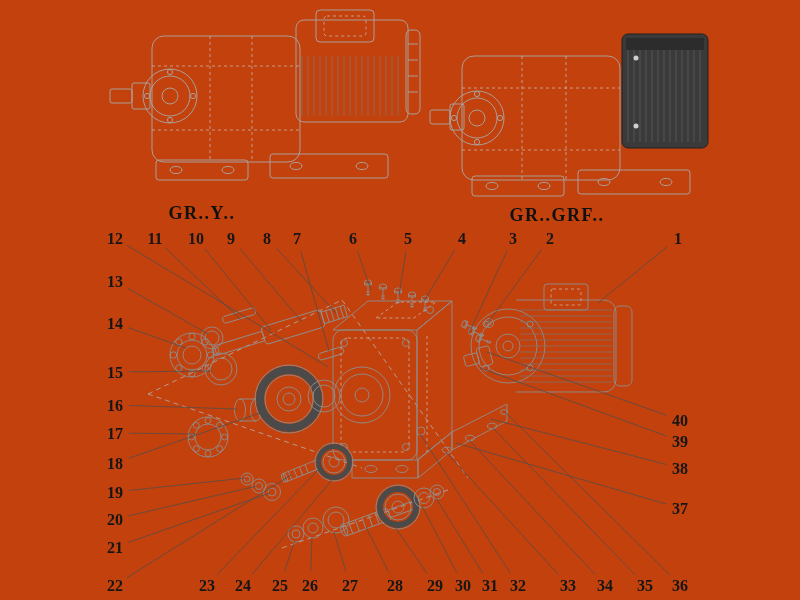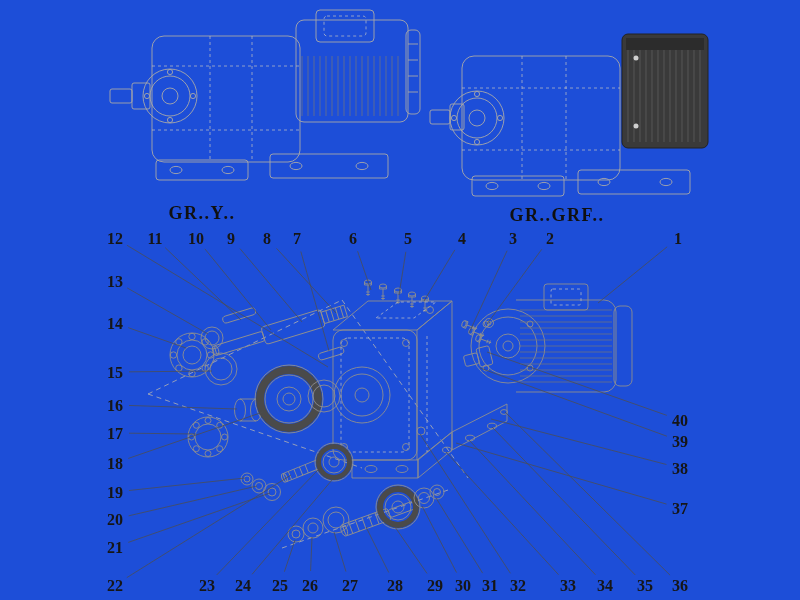--- a/index.html
+++ b/index.html
@@ -1,20 +1,20 @@
 <!DOCTYPE html>
 <html><head>
 <meta charset="utf-8">
 <style>
   * { box-sizing: border-box; }
   html, body { margin: 0; padding: 0; background: #e9e9e9; }
   .page {
     position: relative;
     width: 800px; height: 600px;
-    background: #1d4ed8;
+    background: #c2410c;
     overflow: hidden;
     font-family: "Liberation Serif", serif;
   }
   svg { display: block; }
   .callout-text  { font-family: "Liberation Serif", serif; font-weight: bold; font-size: 16px; fill: #161616; }
   .section-label { font-family: "Liberation Serif", serif; font-weight: bold; font-size: 18px; fill: #101010; letter-spacing: 1.5px; }
   .leader   { stroke: #4d4d4d; stroke-width: 0.75; fill: none; }
   .art      { stroke: #a8a8a8; stroke-width: 0.9; fill: none; }
   .art2     { stroke: #8f8f8f; stroke-width: 0.9; fill: none; }
   .fins     { stroke: #7a7a7a; stroke-width: 0.7; fill: none; }

